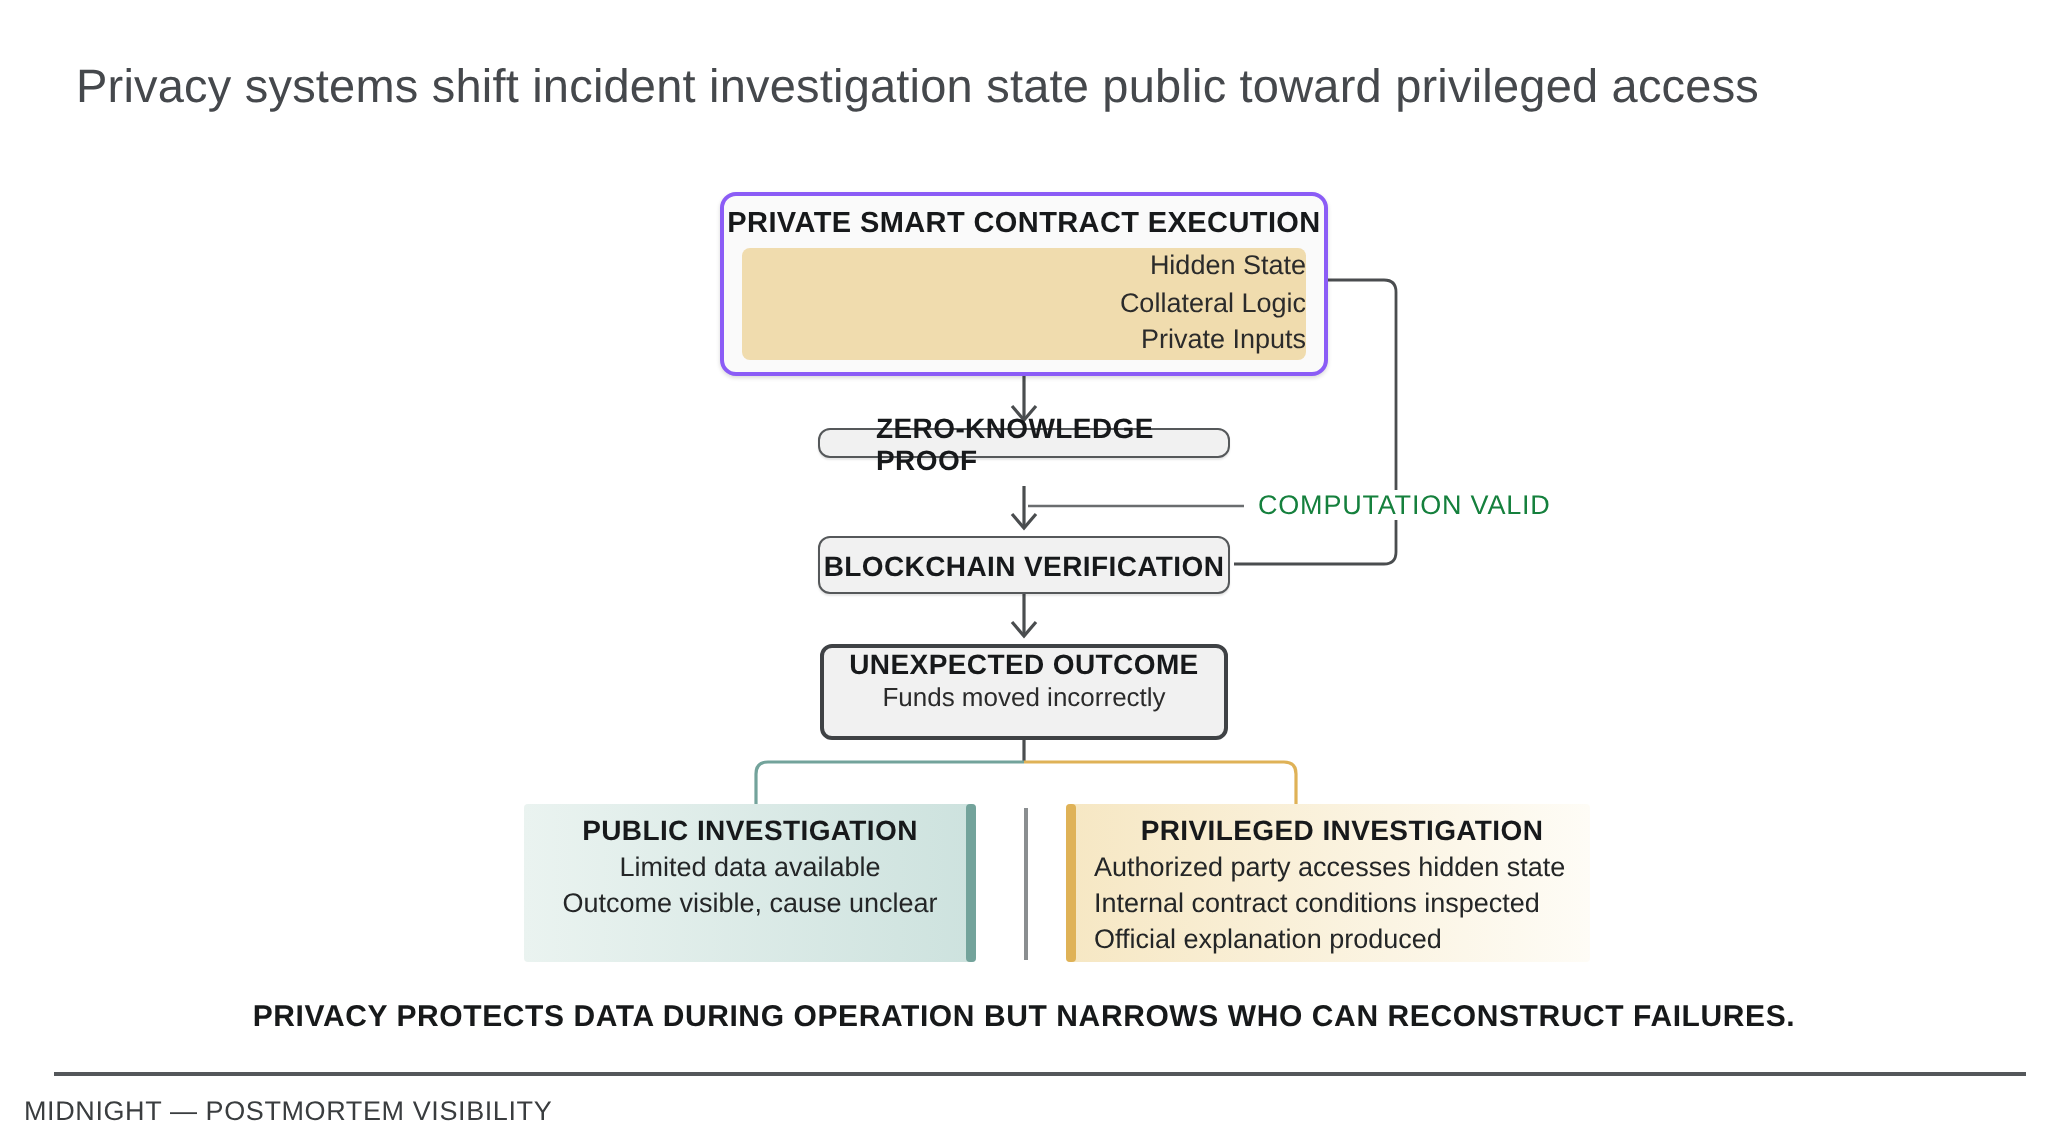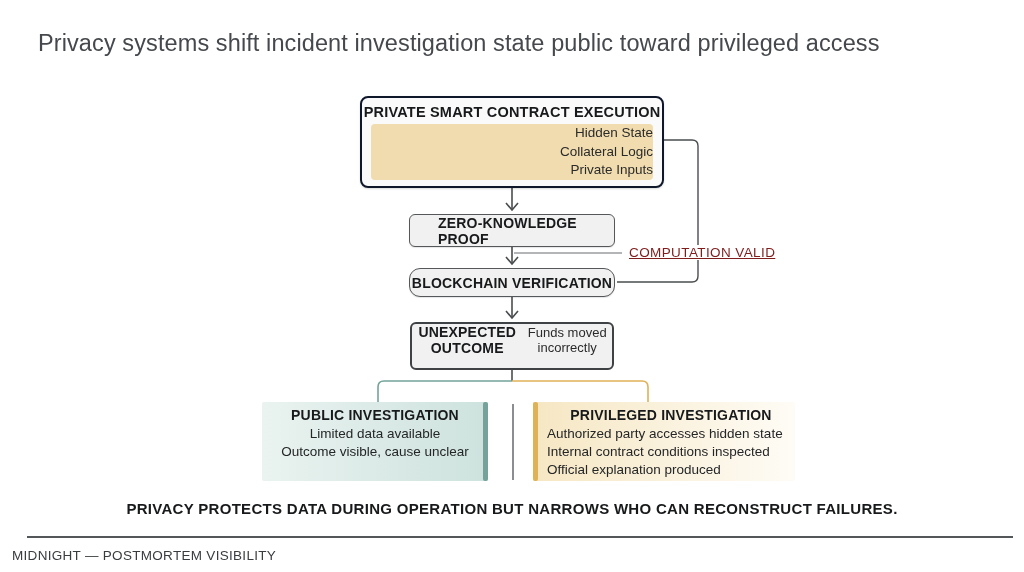--- a/index.html
+++ b/index.html
@@ -9,46 +9,46 @@
   }
   .abs{position:absolute;}
   #title{
     left:38px;top:30px;width:960px;font-size:23.5px;color:#45484c;
     letter-spacing:0.1px;font-weight:400;
   }
   svg.overlay{position:absolute;left:0;top:0;z-index:1;pointer-events:none;}
   .node{box-sizing:border-box;z-index:2;}
   #exec-box{
     left:360px;top:96px;width:304px;height:92px;background:#fafafa;
-    border:2px solid #0f172a;border-radius:8px;box-shadow:0 1px 2px rgba(0,0,0,.15);
+    border:2px solid #8b5cf6;border-radius:8px;box-shadow:0 1px 2px rgba(0,0,0,.15);
   }
   #exec-title{margin-top:6px;text-align:center;font-size:14.5px;font-weight:700;color:#17191b;letter-spacing:0.2px;}
   #exec-inner{
     position:absolute;left:9px;right:9px;top:26px;height:56px;border-radius:4px;
     display:flex;flex-direction:column;justify-content:center;text-align:center;
   }
   #exec-inner div{font-size:13.5px;line-height:18.5px;color:#2b2b2b;font-weight:500;}
   .step-box{
     background:#f1f1f1;border:1.5px solid #55585a;border-radius:6px;
     display:flex;align-items:center;justify-content:center;
     font-size:14px;font-weight:700;color:#17191b;letter-spacing:0.2px;
     box-shadow:0 1px 1px rgba(0,0,0,.1);
   }
-  #zk-box{left:409px;top:214px;width:206px;height:33px;padding-left:28px;}
-  #bv-box{left:409px;top:268px;width:206px;height:29px;border-radius:11px;}
+  #zk-box{left:409px;top:214px;width:206px;height:15px;padding-left:28px;}
+  #bv-box{left:409px;top:268px;width:206px;height:29px;}
   #uo-box{
     left:410px;top:322px;width:204px;height:48px;background:#f1f1f1;
     border:2px solid #3f4245;border-radius:6px;text-align:center;
-    display:flex;flex-direction:row;
+    display:flex;flex-direction:column;
   }
   #uo-title{font-size:14px;font-weight:700;color:#17191b;letter-spacing:0.2px;}
   #uo-sub{font-size:13px;color:#2b2b2b;margin-top:1px;}
   #comp-valid{
     left:625px;top:245px;z-index:3;background:#ffffff;padding:0 4px;
-    font-size:13.5px;color:#7f1d1d;letter-spacing:0.4px;white-space:nowrap;text-decoration:underline;
+    font-size:13.5px;color:#15803d;letter-spacing:0.4px;white-space:nowrap;
   }
   .invest-box{z-index:2;box-sizing:border-box;}
   #public-box{
     left:262px;top:402px;width:226px;height:79px;
     background:linear-gradient(to right,#eaf3f0,#cde2de);
     border-radius:2px;text-align:center;padding-top:4px;
   }
   #public-accent{position:absolute;right:0;top:0;width:5px;height:79px;border-radius:2px;}
   #priv-box{
     left:533px;top:402px;width:262px;height:79px;

